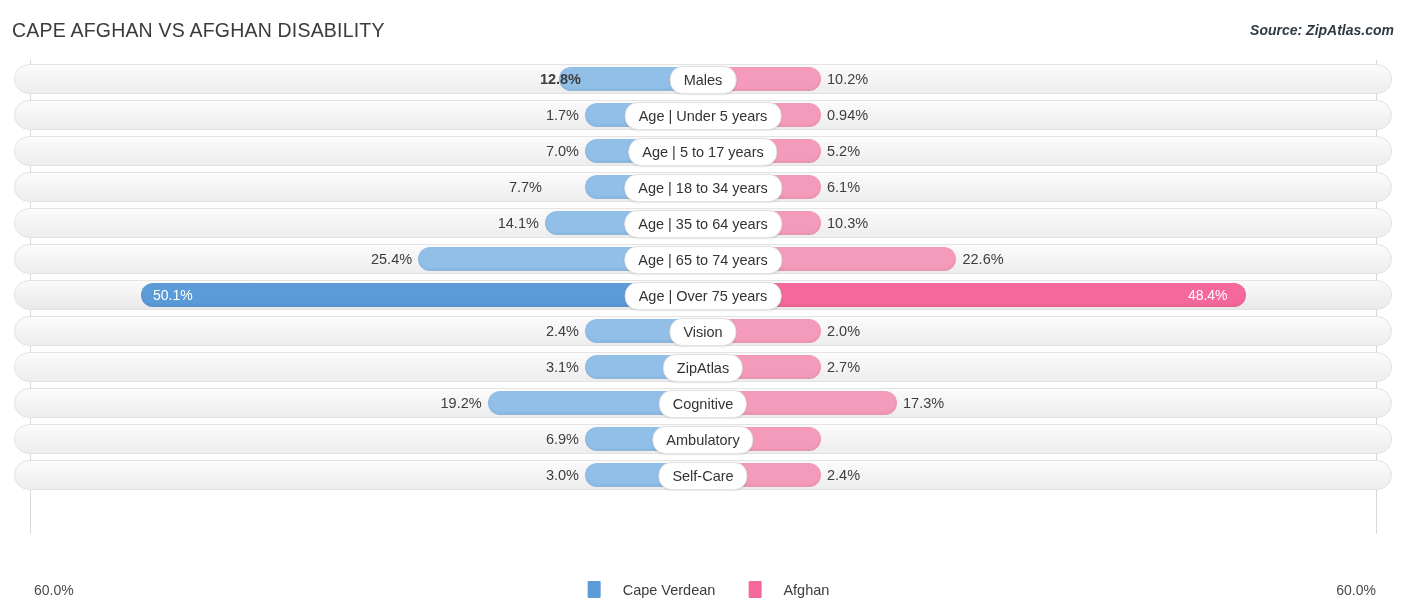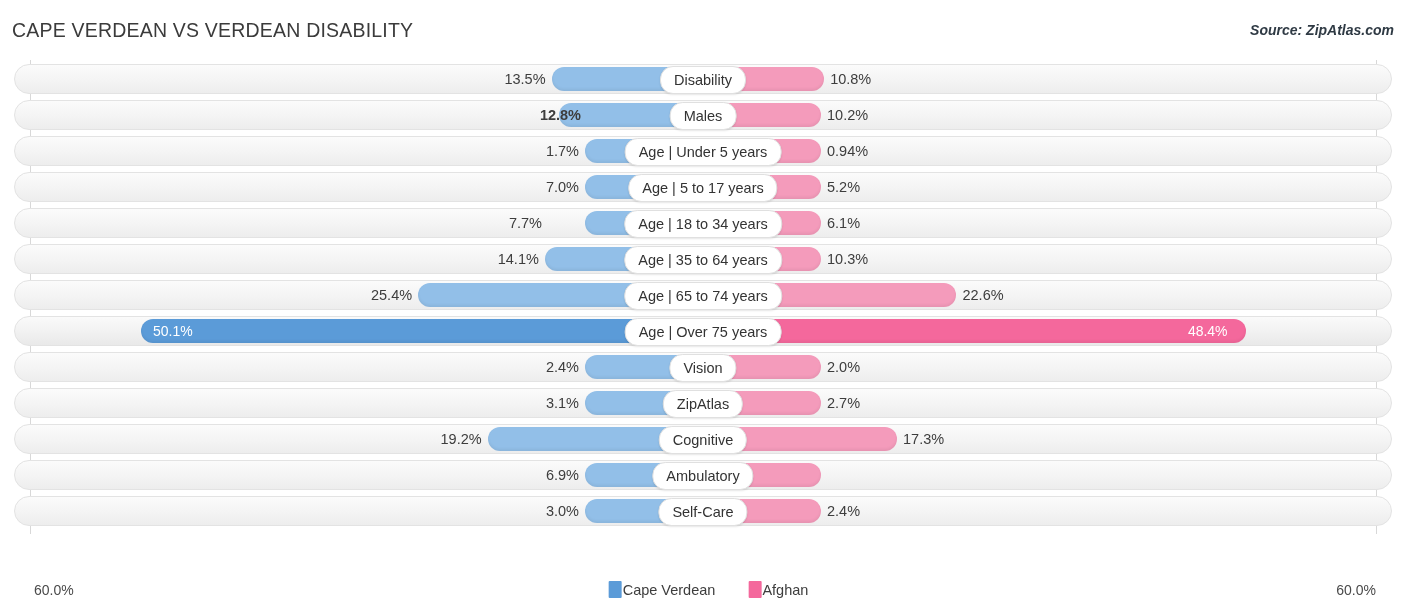--- a/index.html
+++ b/index.html
@@ -93,44 +93,36 @@
   }
   .axis-label{
     position:absolute;top:10px;font-size:14px;color:#4a4a4a;white-space:nowrap;
   }
   #axis-left{left:34px;}
   #axis-right{right:30px;}
   #legend{
     position:absolute;left:50%;top:9px;transform:translateX(-50%);
     display:flex;align-items:center;gap:22px;white-space:nowrap;
   }
-  .legend-item{display:flex;align-items:center;gap:1px;padding-left:11px;}
+  .legend-item{display:flex;align-items:center;gap:22px;padding-left:11px;}
   .legend-swatch{width:13px;height:17px;border-radius:1px;display:inline-block;}
   .legend-text{font-size:14.5px;color:#3d3d3d;}
 </style>
 </head>
 <body>
 
 <div id="header">
-  <div id="chart-title">CAPE VERDEAN VS VERDEAN DISABILITY</div>
+  <div id="chart-title">CAPE AFGHAN VS AFGHAN DISABILITY</div>
   <div id="source-label">Source: ZipAtlas.com</div>
 </div>
 
 <div id="plot">
   <div class="gridline" id="grid-left"></div>
   <div class="gridline" id="grid-right"></div>
   <div id="rows">
-      <div class="row">
-        <div class="row-track"></div>
-        <div class="bar bar-left" style="width: 151.425px;"></div>
-        <div class="bar bar-right" style="width: 121.14px;"></div>
-        <div class="val val-left" style="right: 860.425px;">13.5%</div>
-        <div class="val val-right" style="left: 830.14px;">10.8%</div>
-        <div class="center-label">Disability</div>
-      </div>
       <div class="row">
         <div class="row-track"></div>
         <div class="bar bar-left" style="width: 143.573px;"></div>
         <div class="bar bar-right" style="width: 118px;"></div>
         <div class="val val-left" style="right: 825px; font-weight: bold;">12.8%</div>
         <div class="val val-right" style="left: 827px;">10.2%</div>
         <div class="center-label">Males</div>
       </div>
       <div class="row">
         <div class="row-track"></div>

